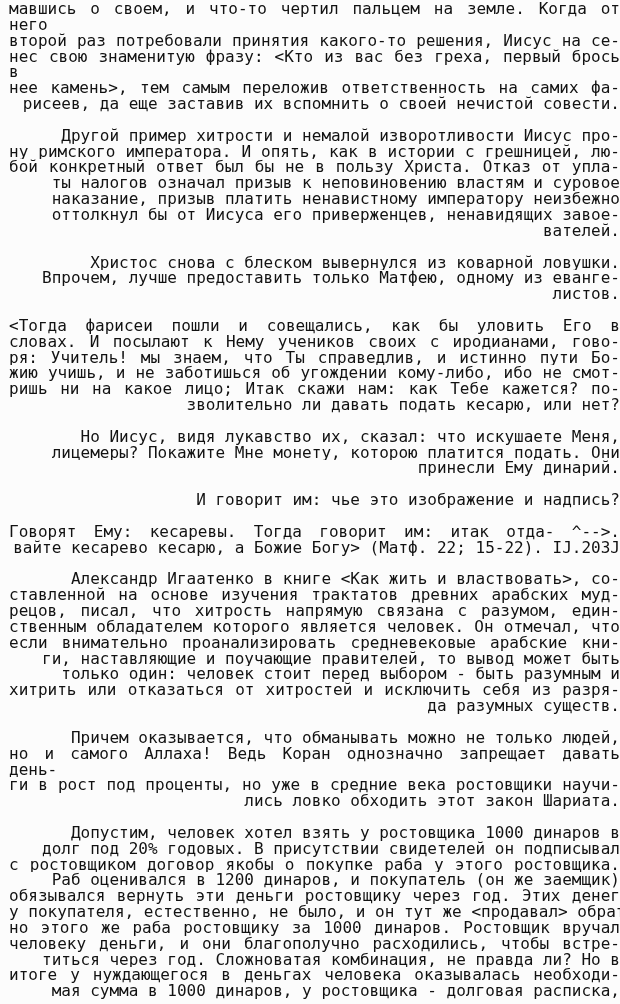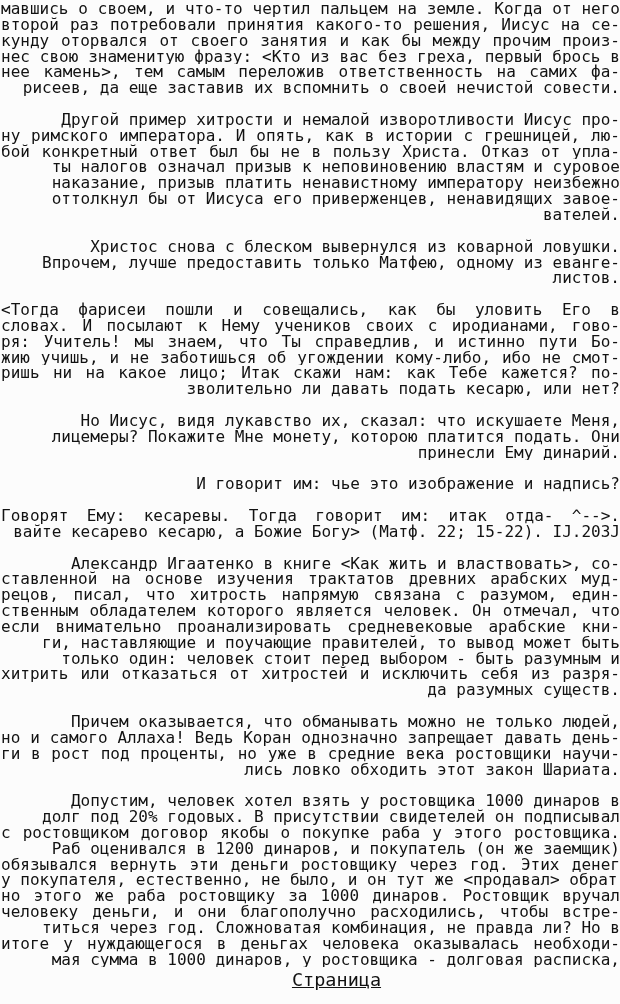--- a/index.html
+++ b/index.html
@@ -13,21 +13,21 @@
     box-sizing: border-box;
     width: 620px;
     height: 1004px;
     padding: 1px 0 0 1px;
     font-family: "DejaVu Sans Mono", "Liberation Mono", monospace;
     font-size: 16px;
     line-height: 15.85px;
     color: #121212;
   }
   .text-area { width: 619px; }
-  .paragraph { margin: 0 0 15.85px 0; }
+  .paragraph { margin: 0 0 15.85px 0; padding-left: 8px; }
   .paragraph:last-child { margin-bottom: 3px; }
   .line {
     white-space: nowrap;
     overflow: hidden;
     text-align: right;
   }
   .line.fill {
     white-space: normal;
     text-align: justify;
     text-align-last: justify;
@@ -41,21 +41,20 @@
   }
 </style>
 </head>
 <body style="background: rgb(252, 252, 252);">
 
 <div class="page" style="color: rgb(18, 18, 18);">
   <div class="text-area">
       <div class="paragraph">
         <div class="line fill">мавшись о своем, и что-то чертил пальцем на земле. Когда от него</div>
         <div class="line fill">второй раз потребовали принятия какого-то решения, Иисус на се-</div>
-        <div class="line fill">кунду оторвался от своего занятия и как бы между прочим произ-</div>
         <div class="line fill">нес свою знаменитую фразу: &lt;Кто из вас без греха, первый брось в</div>
         <div class="line fill">нее камень&gt;, тем самым переложив ответственность на самих фа-</div>
         <div class="line">рисеев, да еще заставив их вспомнить о своей нечистой совести.</div>
       </div>
       <div class="paragraph">
         <div class="line">Другой пример хитрости и немалой изворотливости Иисус про-</div>
         <div class="line fill">ну римского императора. И опять, как в истории с грешницей, лю-</div>
         <div class="line fill">бой конкретный ответ был бы не в пользу Христа. Отказ от упла-</div>
         <div class="line">ты налогов означал призыв к неповиновению властям и суровое</div>
         <div class="line">наказание, призыв платить ненавистному императору неизбежно</div>

